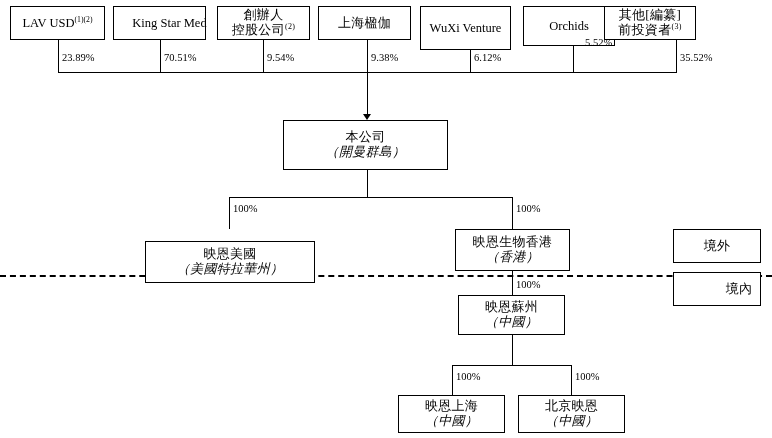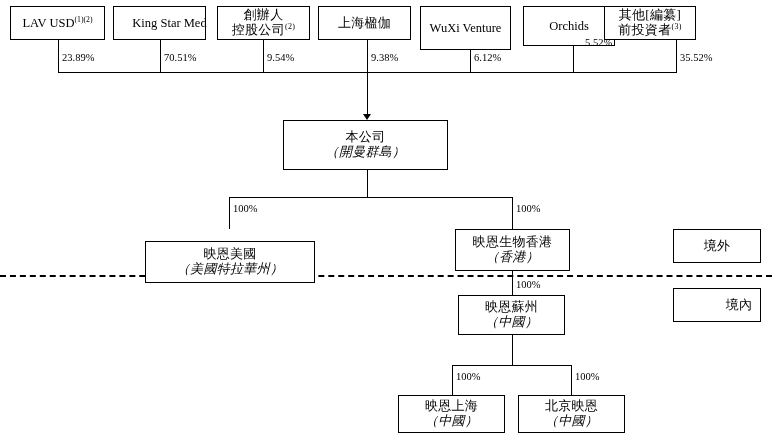--- a/index.html
+++ b/index.html
@@ -179,21 +179,21 @@
 
   <div class="box cjk" style="left:455px; top:229px; width:115px; height:42px;">
     <span class="l1">映恩生物香港</span>
     <span class="l2">（香港）</span>
   </div>
 
   <div class="box cjk" style="left:673px; top:229px; width:88px; height:34px;">
     <span class="l1">境外</span>
   </div>
 
-  <div class="box cjk" style="left:673px; top:288px; width:88px; height:34px;padding-left:44px;">
+  <div class="box cjk" style="left:673px; top:272px; width:88px; height:34px;padding-left:44px;">
     <span class="l1">境內</span>
   </div>
 
   <div class="dashed-divider" style="top:275px;"></div>
 
   <div class="vline" style="left:512px; top:271px; height:24px;"></div>
   <div class="pct" style="left:516px; top:279px;">100%</div>
 
   <div class="box cjk" style="left:458px; top:295px; width:107px; height:40px;">
     <span class="l1">映恩蘇州</span>

